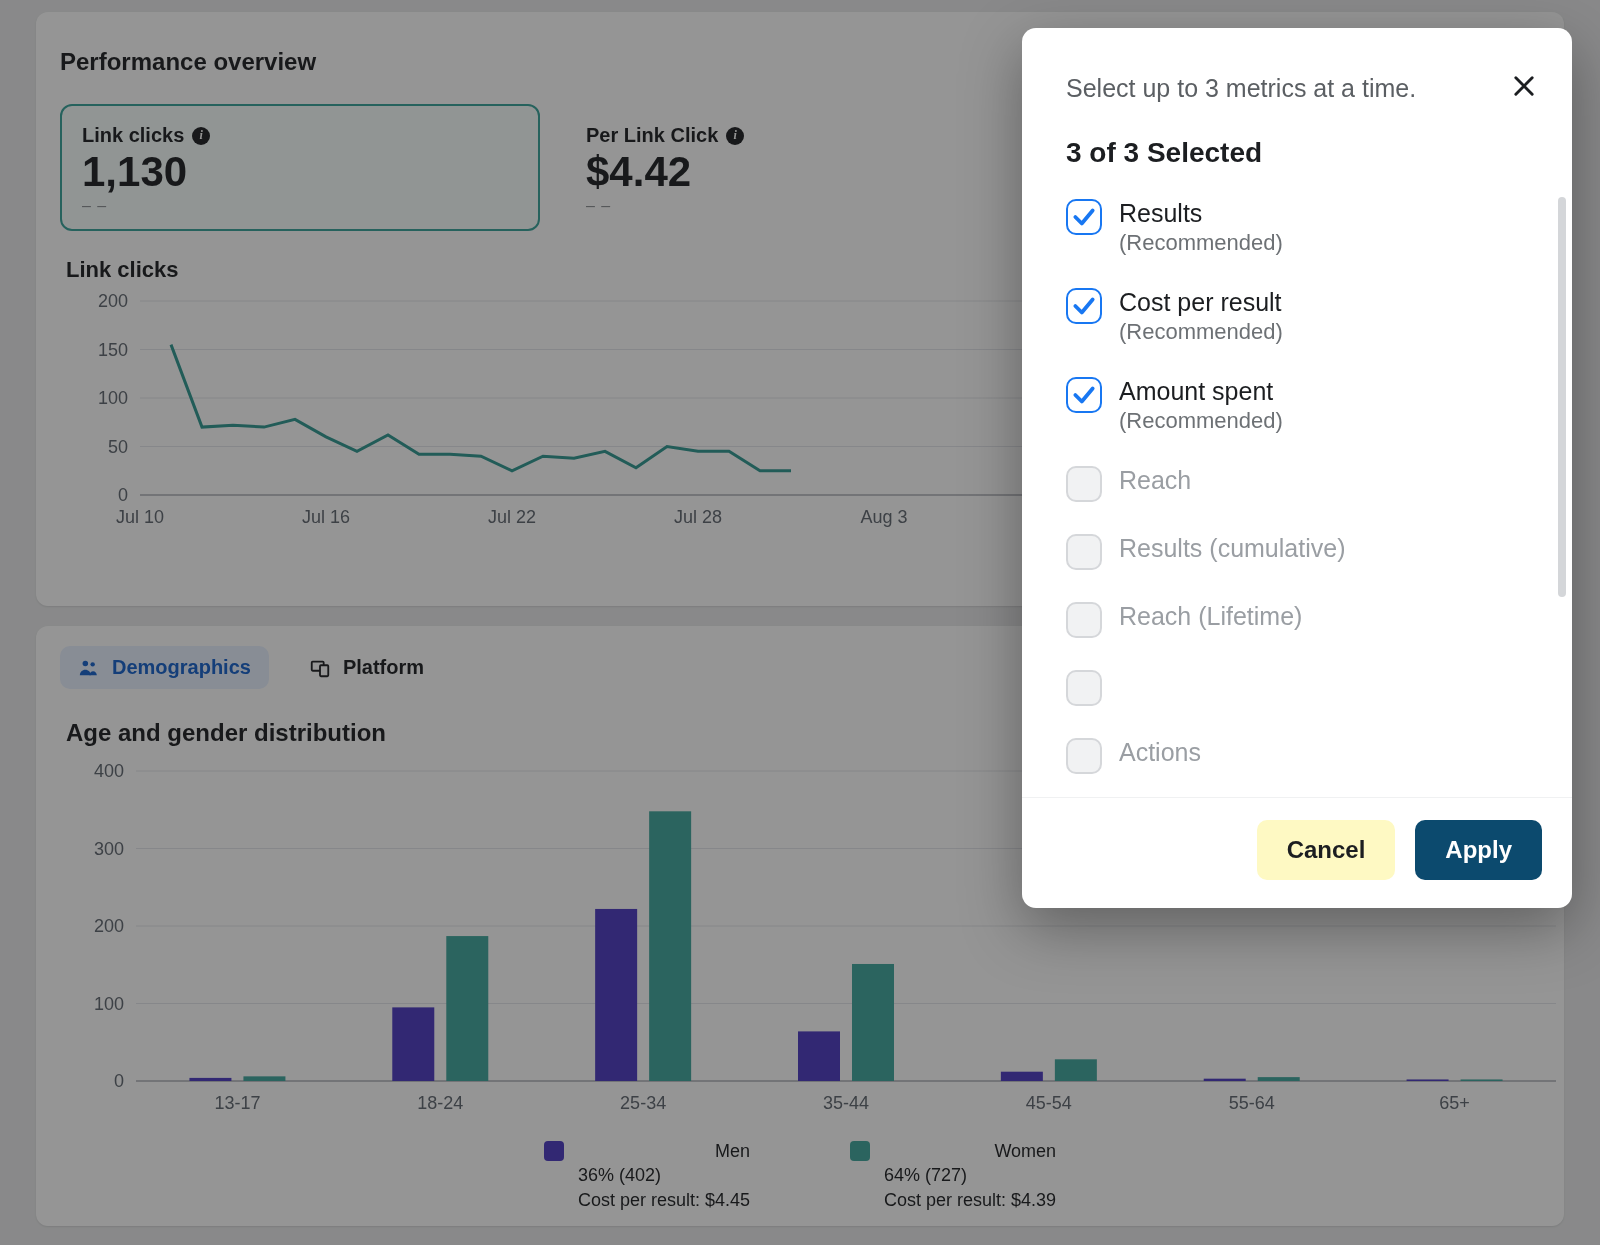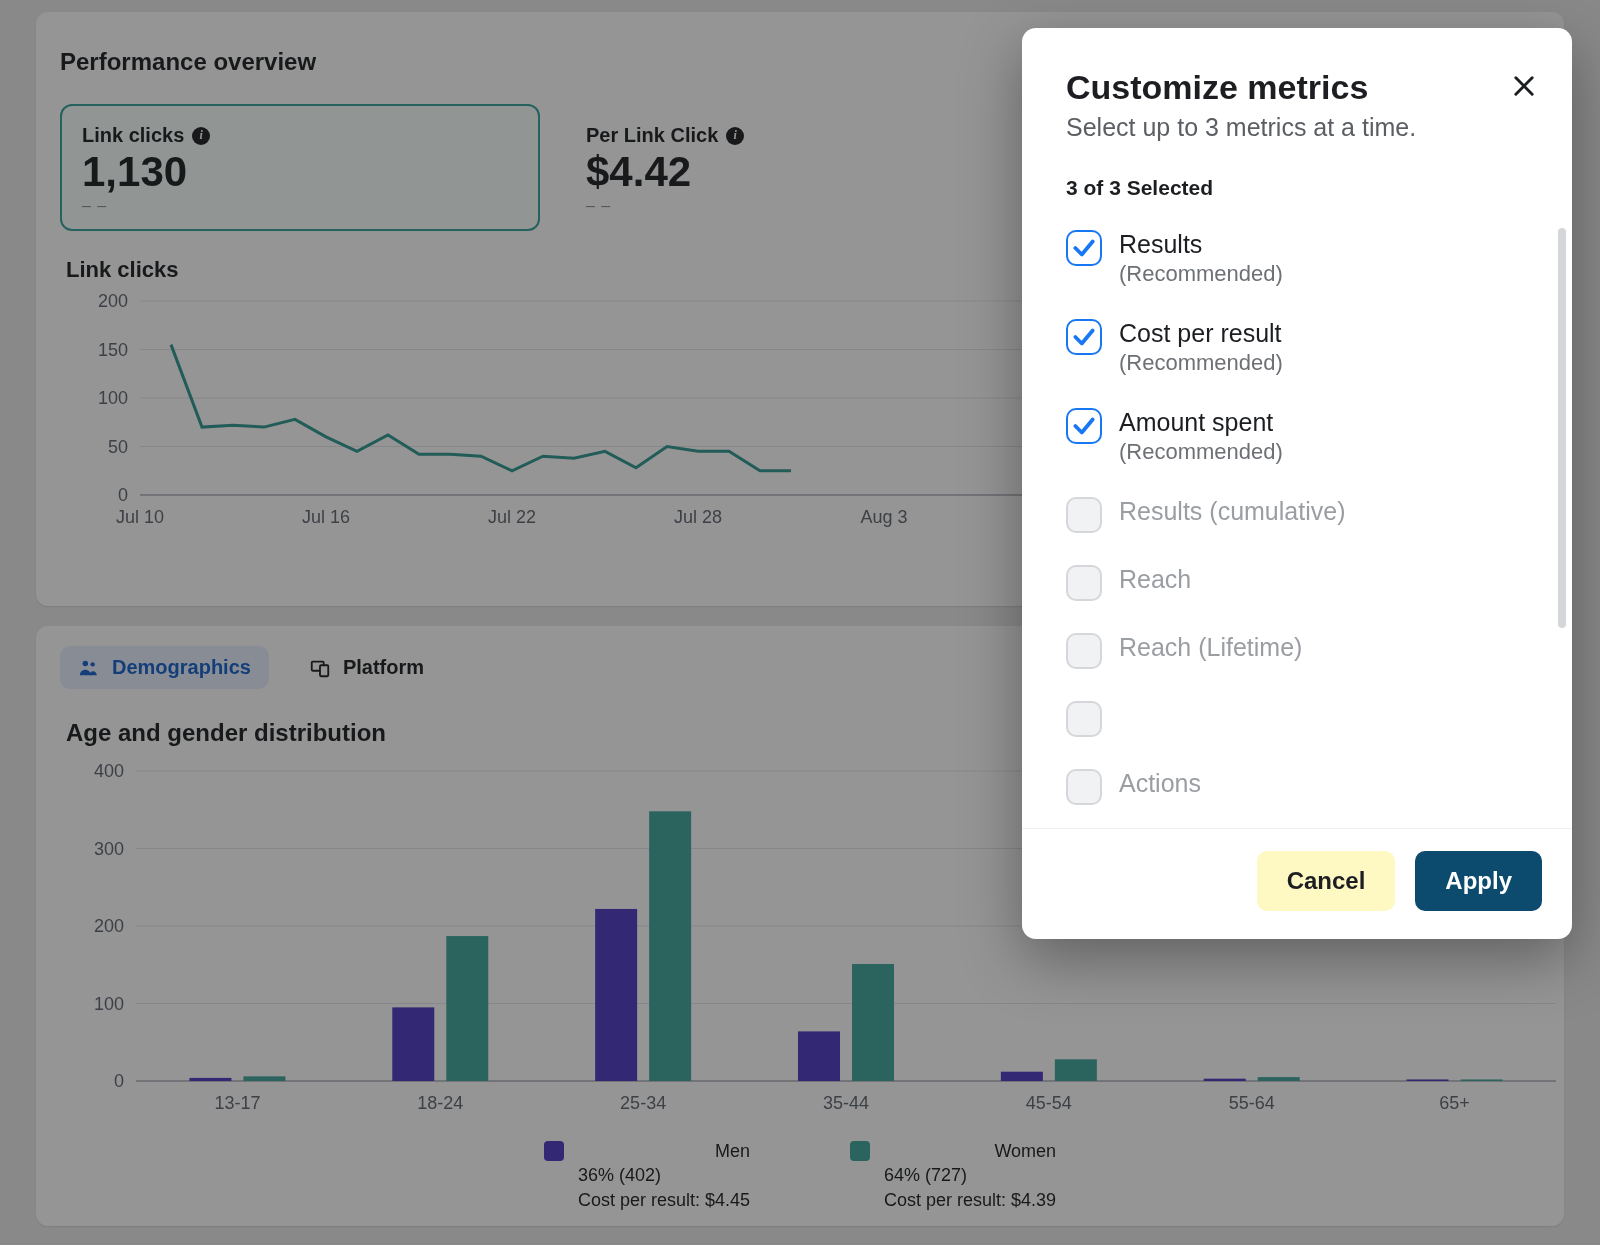--- a/index.html
+++ b/index.html
@@ -58,21 +58,21 @@
 
   
   .scrim { position: absolute; inset: 0; background: rgba(20,20,20,.45); }
 
   
   .modal { position: absolute; right: 28px; top: 28px; width: 550px; background: #fff; border-radius: 14px; box-shadow: 0 20px 60px rgba(0,0,0,.35); overflow: hidden; }
   .modal-head { padding: 40px 44px 16px; }
   .modal-title { font-size: 34px; font-weight: 800; }
   .modal-sub { font-size: 25px; color: #5b5f63; margin-top: 6px; }
   .close-btn { position: absolute; top: 44px; right: 34px; cursor: pointer; }
-  .selected-count { padding: 18px 44px 8px; font-size: 21px; font-weight: 800; }
+  .selected-count { padding: 18px 44px 8px; font-size: 28px; font-weight: 800; }
   .options { padding: 6px 34px 20px 44px; max-height: 620px; overflow: hidden; position: relative; }
   .option-row { display: flex; align-items: flex-start; gap: 17px; padding: 16px 0; }
   .cb { width: 36px; height: 36px; border-radius: 10px; border: 2px solid #c9ccd1; background: #fff; flex-shrink: 0; display: flex; align-items: center; justify-content: center; }
   .cb.checked { border-color: #1877f2; }
   .cb.disabled { background: #f1f2f3; border-color: #d5d7da; }
   .check-svg { width: 26px; height: 26px; }
   .opt-text .opt-label { font-size: 25px; font-weight: 500; color: #1c1e21; }
   .opt-text .opt-sub { font-size: 22px; color: #6d7175; margin-top: 2px; }
   .option-row.disabled .opt-label { color: #9a9ea3; }
   .scroll-track { position: absolute; right: 6px; top: 20px; width: 8px; height: 560px; background: transparent; }
@@ -225,21 +225,20 @@
 
   <div class="scrim"></div>
 
   <div class="modal">
     <div class="close-btn">
       <svg width="28" height="28" viewBox="0 0 24 24">
           <path d="M5 5 L19 19 M19 5 L5 19" stroke="#1c1e21" stroke-width="2.5" stroke-linecap="round"></path>
         </svg>
     </div>
     <div class="modal-head">
-      <div class="modal-title">Customize metrics</div>
       <div class="modal-sub">Select up to 3 metrics at a time.</div>
     </div>
     <div class="selected-count">3 of 3 Selected</div>
     <div class="options" id="options-container">
       <div class="option-row">
           <div class="cb checked">
             <svg class="check-svg" viewBox="0 0 24 24">
               <path d="M4 12 L10 18 L20 6" stroke="#1877f2" stroke-width="3.5" fill="none" stroke-linecap="round" stroke-linejoin="round"></path>
             </svg>
           </div>
@@ -266,27 +265,27 @@
             </svg>
           </div>
           <div class="opt-text">
             <div class="opt-label">Amount spent</div>
             <div class="opt-sub">(Recommended)</div>
           </div>
         </div>
         <div class="option-row disabled">
           <div class="cb disabled"></div>
           <div class="opt-text">
+            <div class="opt-label">Reach</div>
+          </div>
+        </div>
+        <div class="option-row disabled">
+          <div class="cb disabled"></div>
+          <div class="opt-text">
             <div class="opt-label">Results (cumulative)</div>
-          </div>
-        </div>
-        <div class="option-row disabled">
-          <div class="cb disabled"></div>
-          <div class="opt-text">
-            <div class="opt-label">Reach</div>
           </div>
         </div>
         <div class="option-row disabled">
           <div class="cb disabled"></div>
           <div class="opt-text">
             <div class="opt-label">Reach (Lifetime)</div>
           </div>
         </div>
         <div class="option-row disabled">
           <div class="cb disabled"></div>

